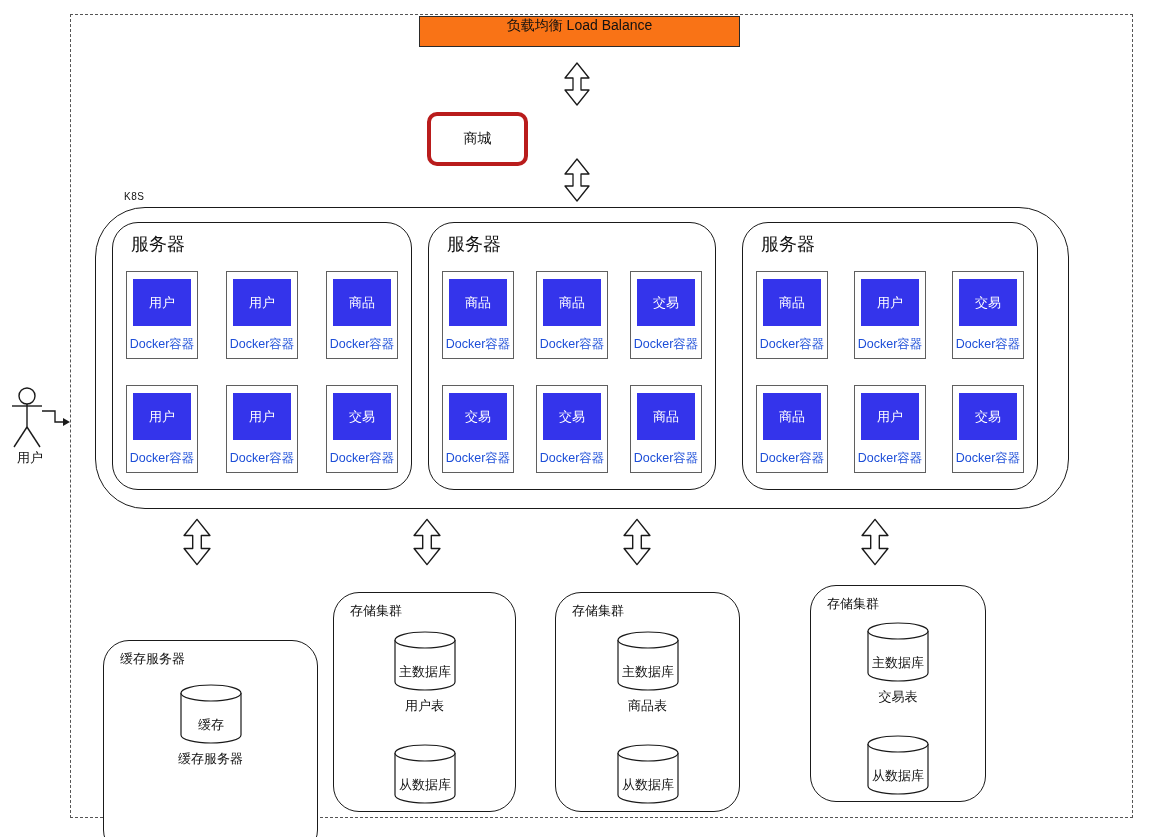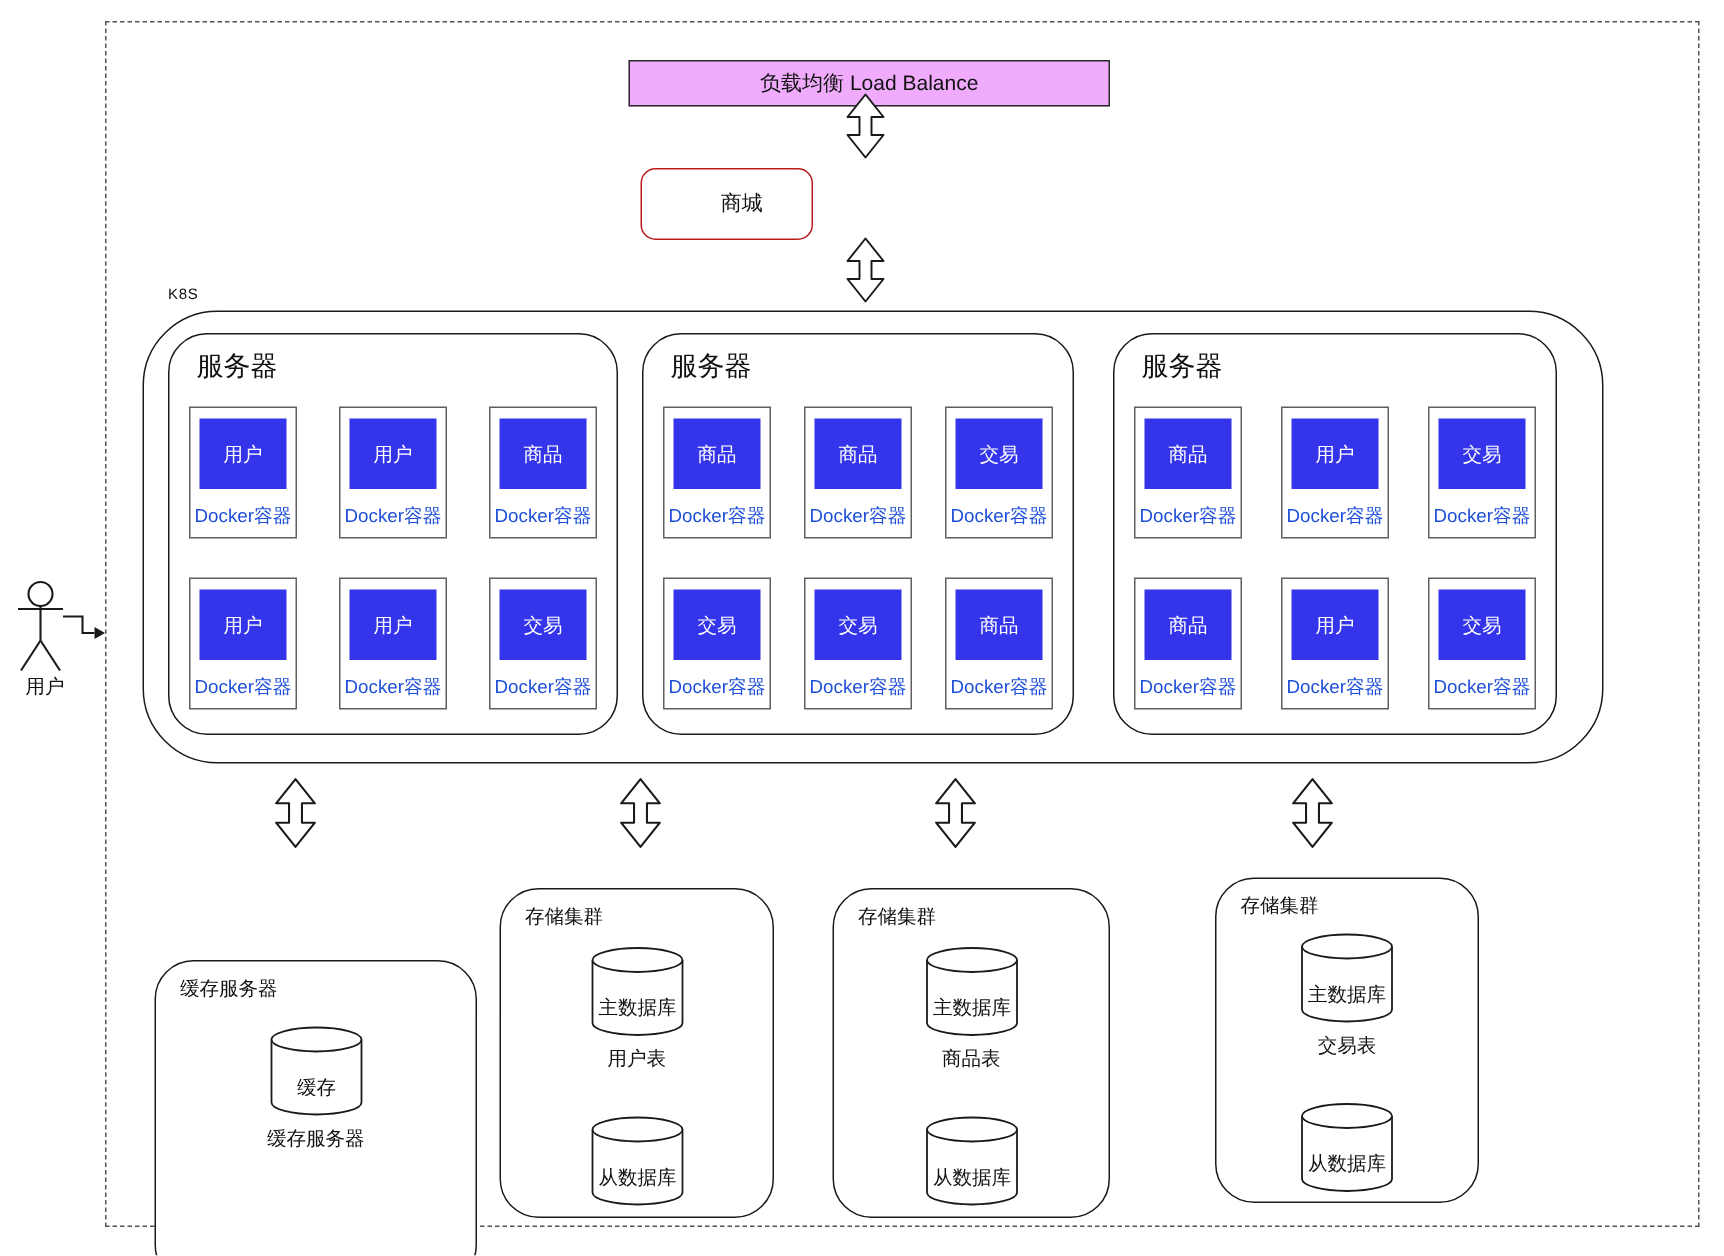--- a/index.html
+++ b/index.html
@@ -6,31 +6,31 @@
   .canvas{
     position:relative;width:1149px;height:837px;background:#fff;
     font-family:"Liberation Sans","DejaVu Sans",sans-serif;color:#111;
     overflow:hidden;
   }
   .dotted-frame{
     position:absolute;left:70px;top:14px;width:1061px;height:802px;
     border:1px dashed #555;
   }
   .lb-box{
-    position:absolute;left:419px;top:40px;width:319px;height:29px;
-    border:1px solid #2a2a2a;background:#f0abfc;
+    position:absolute;left:419px;top:16px;width:319px;height:29px;
+    border:1px solid #2a2a2a;background:#f97316;
+    display:flex;align-items:flex-start;justify-content:center;font-size:14px;
+  }
+  .pill{
+    position:absolute;width:93px;height:46px;border:4px solid #b91c1c;
+    border-radius:10px;background:#fff;
     display:flex;align-items:center;justify-content:center;font-size:14px;
   }
-  .pill{
-    position:absolute;width:93px;height:46px;border:1px solid #b91c1c;
-    border-radius:10px;background:#fff;
-    display:flex;align-items:center;justify-content:center;font-size:14px;padding-left:20px;
-  }
   .varrow{position:absolute;}
-  .k8s-label{position:absolute;left:112px;top:191px;font-size:10px;letter-spacing:.5px;}
+  .k8s-label{position:absolute;left:124px;top:191px;font-size:10px;letter-spacing:.5px;}
   .k8s-box{
     position:absolute;left:95px;top:207px;width:972px;height:300px;
     border:1px solid #1a1a1a;border-radius:50px;background:#fff;
   }
   .server{
     position:absolute;top:222px;height:268px;border:1px solid #1a1a1a;
     border-radius:26px;background:#fff;box-sizing:border-box;
   }
   .server-label{margin:9px 0 0 18px;font-size:18px;}
   .rows{margin-top:15px;display:flex;flex-direction:column;gap:26px;padding:0 13px;}

